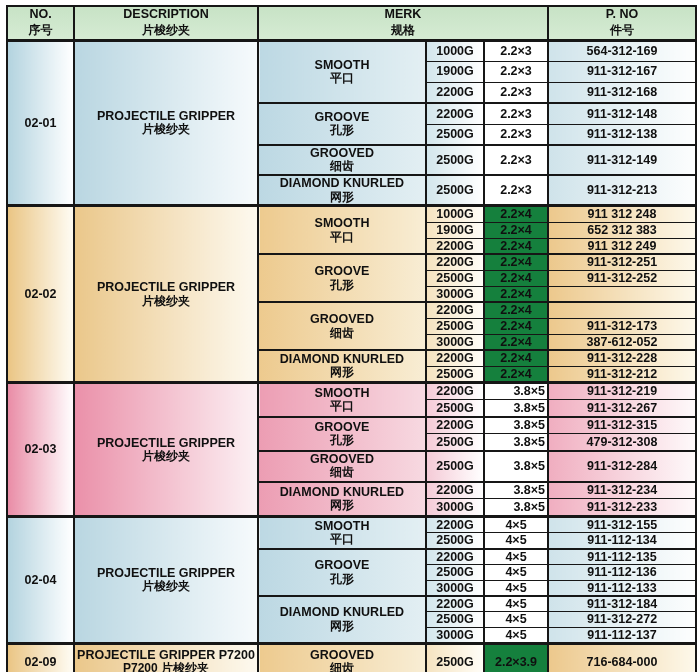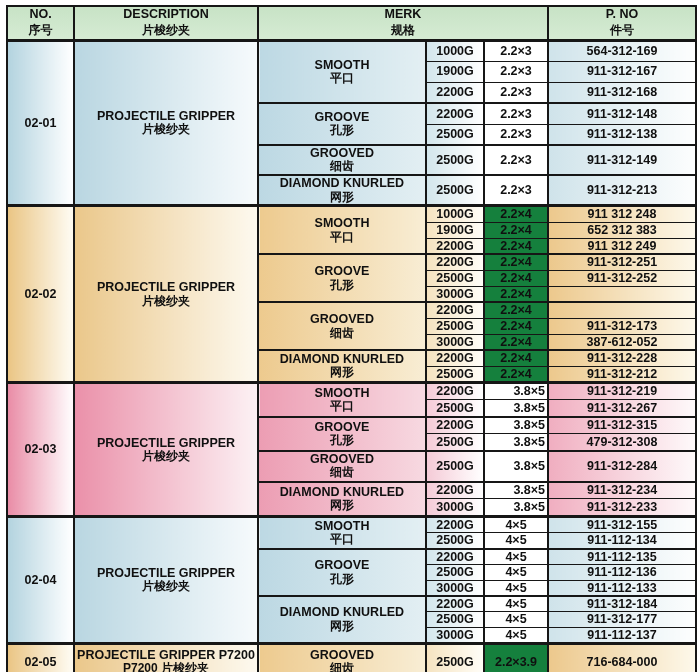--- a/index.html
+++ b/index.html
@@ -531,37 +531,37 @@
           </td>
         </tr>
         <tr class="s-blue" style="height: 15px;">
           <td class="cell-wt">
             <div class="ln en">2500G</div>
           </td>
           <td class="cell-sz">
             <div class="ln en">4×5</div>
           </td>
           <td class="cell-pno">
-            <div class="ln en">911-312-177</div>
+            <div class="ln en">911-312-272</div>
           </td>
         </tr>
         <tr class="s-blue" style="height: 15px;">
           <td class="cell-wt">
             <div class="ln en">3000G</div>
           </td>
           <td class="cell-sz">
             <div class="ln en">4×5</div>
           </td>
           <td class="cell-pno">
             <div class="ln en">911-112-137</div>
           </td>
         </tr>
         <tr class="s-tan group-start section-start" style="height: 36px;">
           <td class="cell-no">
-            <div class="ln en">02-05</div>
+            <div class="ln en">02-09</div>
           </td>
           <td class="cell-desc">
             <div class="ln en">PROJECTILE GRIPPER P7200</div>
             <div class="ln cn">P7200 片梭纱夹</div>
           </td>
           <td class="cell-type">
             <div class="ln en">GROOVED</div>
             <div class="ln cn">细齿</div>
           </td>
           <td class="cell-wt">

